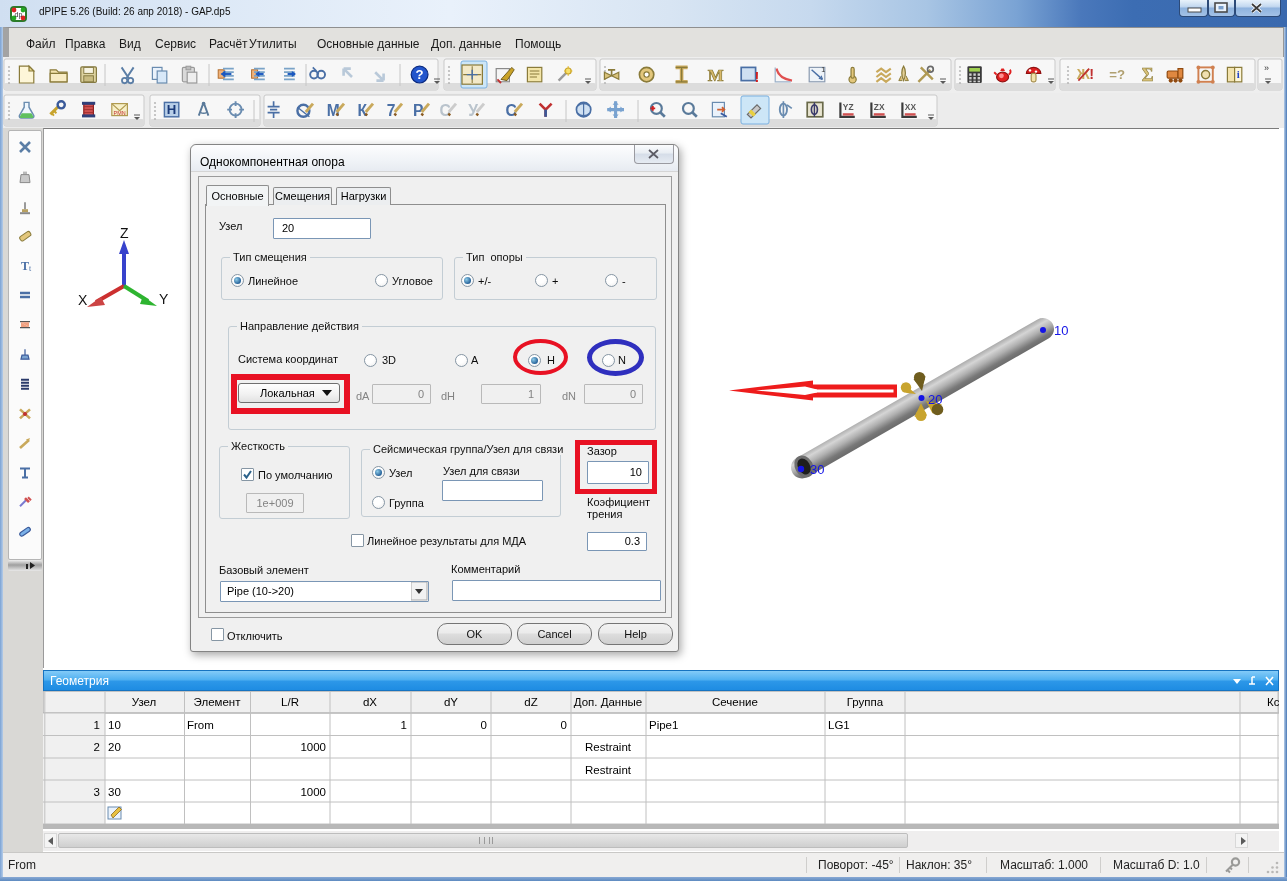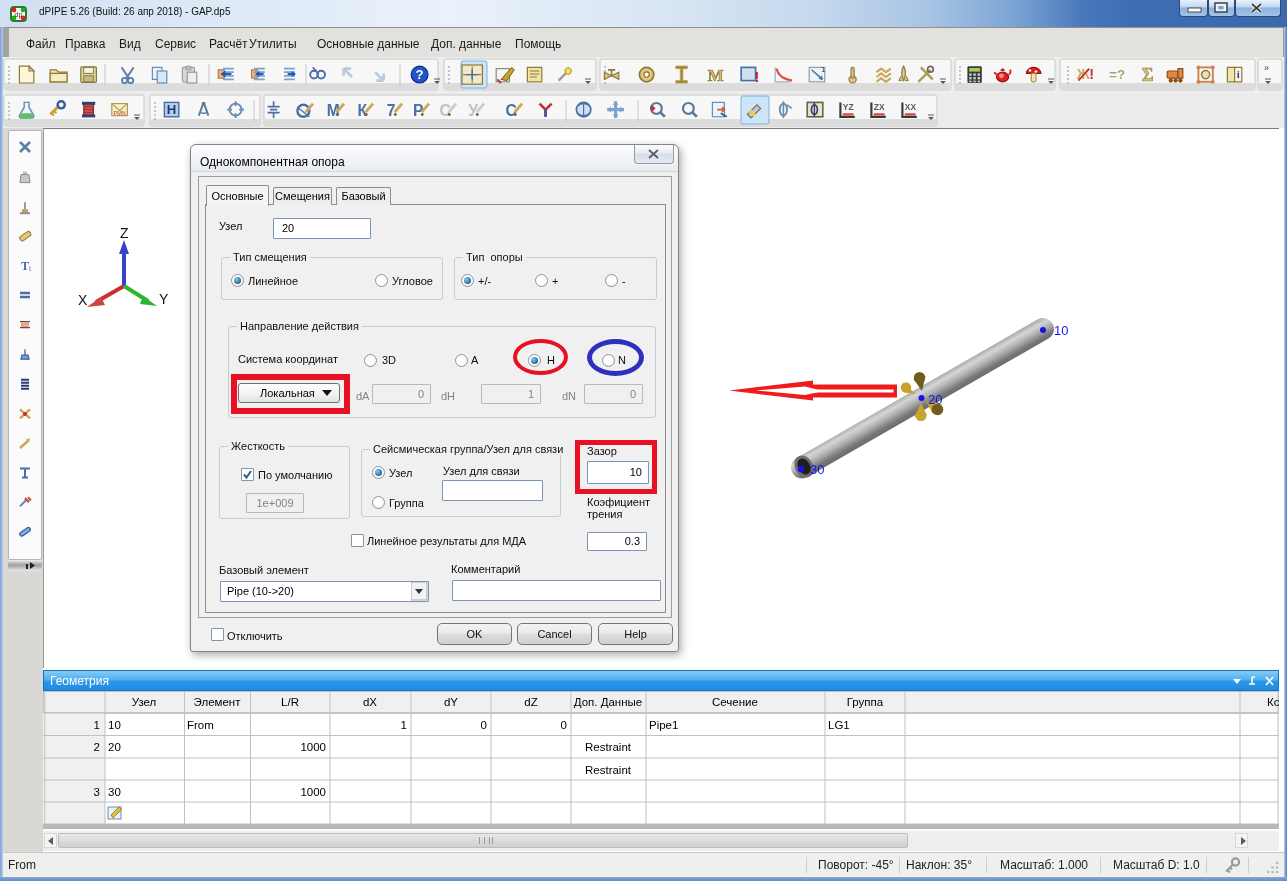--- a/index.html
+++ b/index.html
@@ -24,21 +24,21 @@
 .bordR{left:1284px;top:27px;width:3px;height:854px;background:linear-gradient(90deg,#b5cce8,#4a79b6)}
 .bordB{left:0;top:877px;width:1287px;height:4px;background:linear-gradient(180deg,#89a9d4,#5d8ac0)}
 .grp{position:absolute;border:1px solid #c3cdd4;border-radius:3px}
 .grp .gl{position:absolute;top:-7px;left:8px;background:#f0f0f0;padding:0 3px;font-size:11px;color:#10100f;white-space:nowrap}
 .txt{position:absolute;background:#fff;border:1px solid #7a96b5;border-radius:1px;font-size:11px;color:#000}
 .txtd{position:absolute;background:#f0f0f0;border:1px solid #b9b9b9;border-radius:1px;font-size:11px;color:#838383}
 .lbl{position:absolute;font-size:11px;color:#0c0c0c;white-space:nowrap}
 .radio{position:absolute;width:13px;height:13px;border-radius:50%;border:1px solid #8696a4;background:radial-gradient(circle at 40% 35%,#fff 40%,#ececec)}
 .radio.sel::after{content:"";position:absolute;left:2px;top:2px;width:7px;height:7px;border-radius:50%;background:radial-gradient(circle at 35% 35%,#8ecbe8,#27639a 70%)}
 .cb{position:absolute;width:13px;height:13px;border:1px solid #8696a4;background:#fff;border-radius:1px}
-.btn{position:absolute;width:75px;height:22px;border:1px solid #757575;border-radius:5px;background:linear-gradient(180deg,#f2f2f2 0%,#ebebeb 45%,#dddddd 50%,#cfcfcf 100%);font-size:11px;color:#111;text-align:center;line-height:20px}
+.btn{position:absolute;width:75px;height:22px;border:1px solid #757575;border-radius:10px;background:linear-gradient(180deg,#f2f2f2 0%,#ebebeb 45%,#dddddd 50%,#cfcfcf 100%);font-size:11px;color:#111;text-align:center;line-height:20px}
 .redbox{position:absolute;border:5px solid #e81123;z-index:30}
 </style></head>
 <body>
 <div class="abs" id="titlebar"></div>
 <svg class="abs" style="left:10px;top:6px" width="17" height="16" viewBox="0 0 17 16">
     <rect x="1" y="1" width="15" height="14" rx="3" fill="#fff" stroke="#2a7a2a" stroke-width="2"></rect>
     <circle cx="4" cy="4" r="2.4" fill="#d22"></circle>
     <circle cx="13" cy="4" r="2.4" fill="#2a2"></circle>
     <circle cx="4" cy="12" r="2.4" fill="#2a2"></circle>
     <circle cx="13" cy="12" r="2.4" fill="#d22"></circle>
@@ -595,21 +595,21 @@
 <div class="abs" style="left:443px;top:0px;width:40px;height:19px;border:1px solid #9a9aa0;border-top:none;border-radius:0 0 4px 4px;background:linear-gradient(180deg,#fbfcfd,#e8edf3 45%,#d5dde8 50%,#e6ebf2)"></div>
 <svg class="abs" style="left:456px;top:4px" width="14" height="11">
       <path d="M2 1 L11 9 M11 1 L2 9" stroke="#5a5a64" stroke-width="1.7"></path>
     </svg>
 
 <div class="abs" style="left:7px;top:31px;width:474px;height:442px;border:1px solid #9b9b9b"></div>
 
 <div class="abs" style="left:14px;top:59px;width:461px;height:409px;border:1px solid #8e8e8e;background:#f0f0f0"></div>
 <div class="abs" style="left:15px;top:40px;width:63px;height:21px;background:#f2f4f5;border:1px solid #8e8e8e;border-bottom:none;border-radius:2px 2px 0 0;font-size:11px;text-align:center;line-height:20px;z-index:3">Основные</div>
 <div class="abs" style="left:82px;top:42px;width:59px;height:18px;background:#eceef0;border:1px solid #8e8e8e;border-bottom:none;border-radius:2px 2px 0 0;font-size:11px;text-align:center;line-height:17px">Смещения</div>
-<div class="abs" style="left:145px;top:42px;width:55px;height:18px;background:#eceef0;border:1px solid #8e8e8e;border-bottom:none;border-radius:2px 2px 0 0;font-size:11px;text-align:center;line-height:17px">Базовый</div>
+<div class="abs" style="left:145px;top:42px;width:55px;height:18px;background:#eceef0;border:1px solid #8e8e8e;border-bottom:none;border-radius:2px 2px 0 0;font-size:11px;text-align:center;line-height:17px">Нагрузки</div>
 
 <div class="lbl" style="left:28px;top:75px">Узел</div>
 <div class="txt" style="left:82px;top:73px;width:98px;height:21px;line-height:19px;padding-left:8px">20</div>
 
 <div class="grp" style="left:30px;top:112px;width:222px;height:43px">
       <span class="gl">Тип смещения</span>
     </div>
 <span class="radio sel" style="left:40px;top:129px"></span>
     <div class="lbl" style="left:57px;top:130px">Линейное</div>
 <span class="radio" style="left:184px;top:129px"></span>
@@ -618,21 +618,21 @@
 <div class="grp" style="left:263px;top:112px;width:203px;height:43px">
       <span class="gl">Тип&nbsp;&nbsp;опоры</span>
     </div>
 <span class="radio sel" style="left:270px;top:129px"></span>
     <div class="lbl" style="left:287px;top:130px">+/-</div>
 <span class="radio" style="left:344px;top:129px"></span>
     <div class="lbl" style="left:361px;top:130px">+</div>
 <span class="radio" style="left:414px;top:129px"></span>
     <div class="lbl" style="left:431px;top:130px">-</div>
 
-<div class="grp" style="left:37px;top:181px;width:428px;height:92px">
+<div class="grp" style="left:37px;top:181px;width:428px;height:104px">
       <span class="gl">Направление действия</span>
     </div>
 <div class="lbl" style="left:47px;top:208px">Система координат</div>
 <span class="radio" style="left:173px;top:209px"></span>
     <div class="lbl" style="left:191px;top:209px">3D</div>
 <span class="radio" style="left:264px;top:209px"></span>
     <div class="lbl" style="left:280px;top:209px">A</div>
 <span class="radio sel" style="left:337px;top:209px"></span>
     <div class="lbl" style="left:356px;top:209px">H</div>
 <span class="radio" style="left:411px;top:209px"></span>

